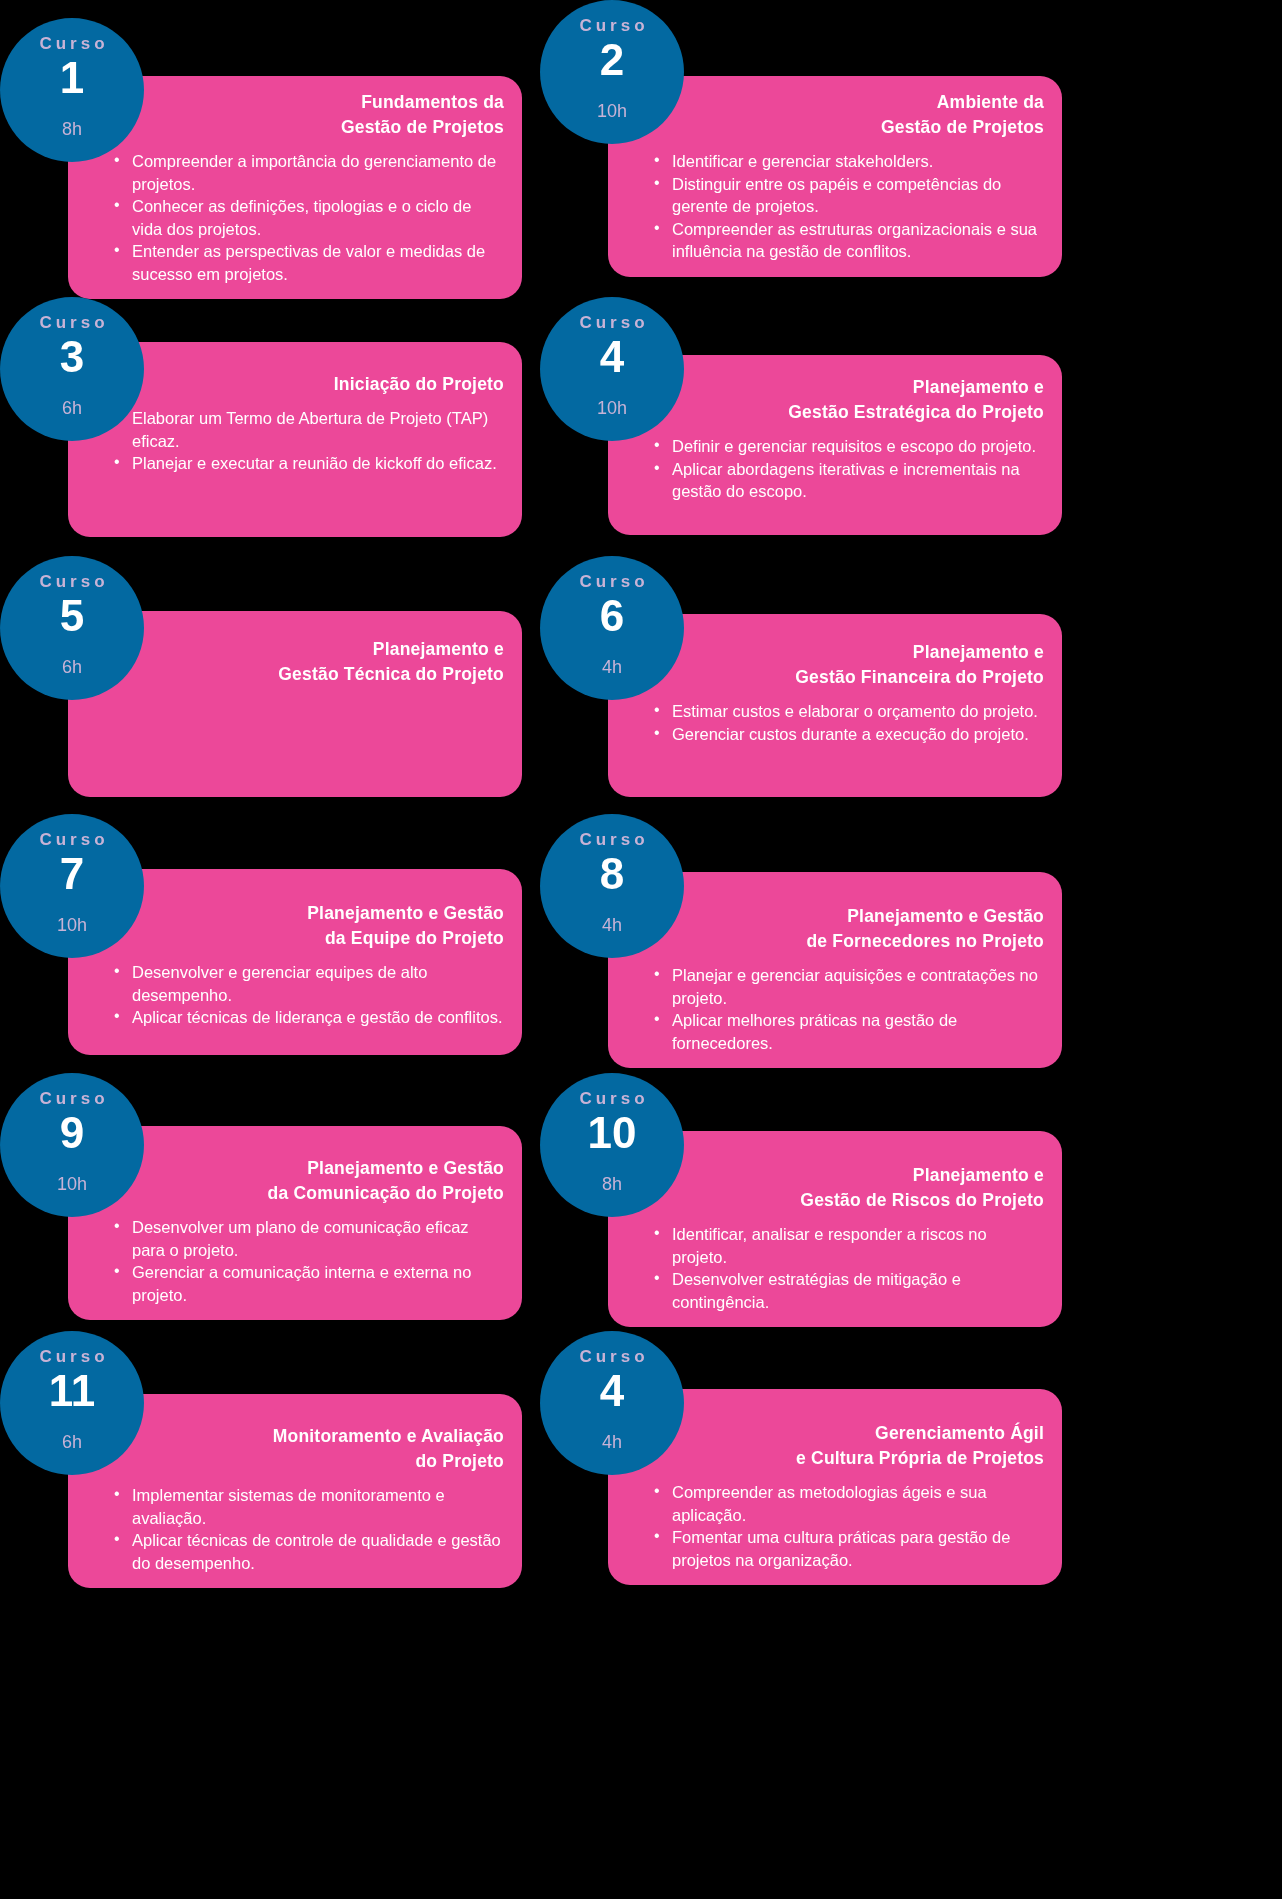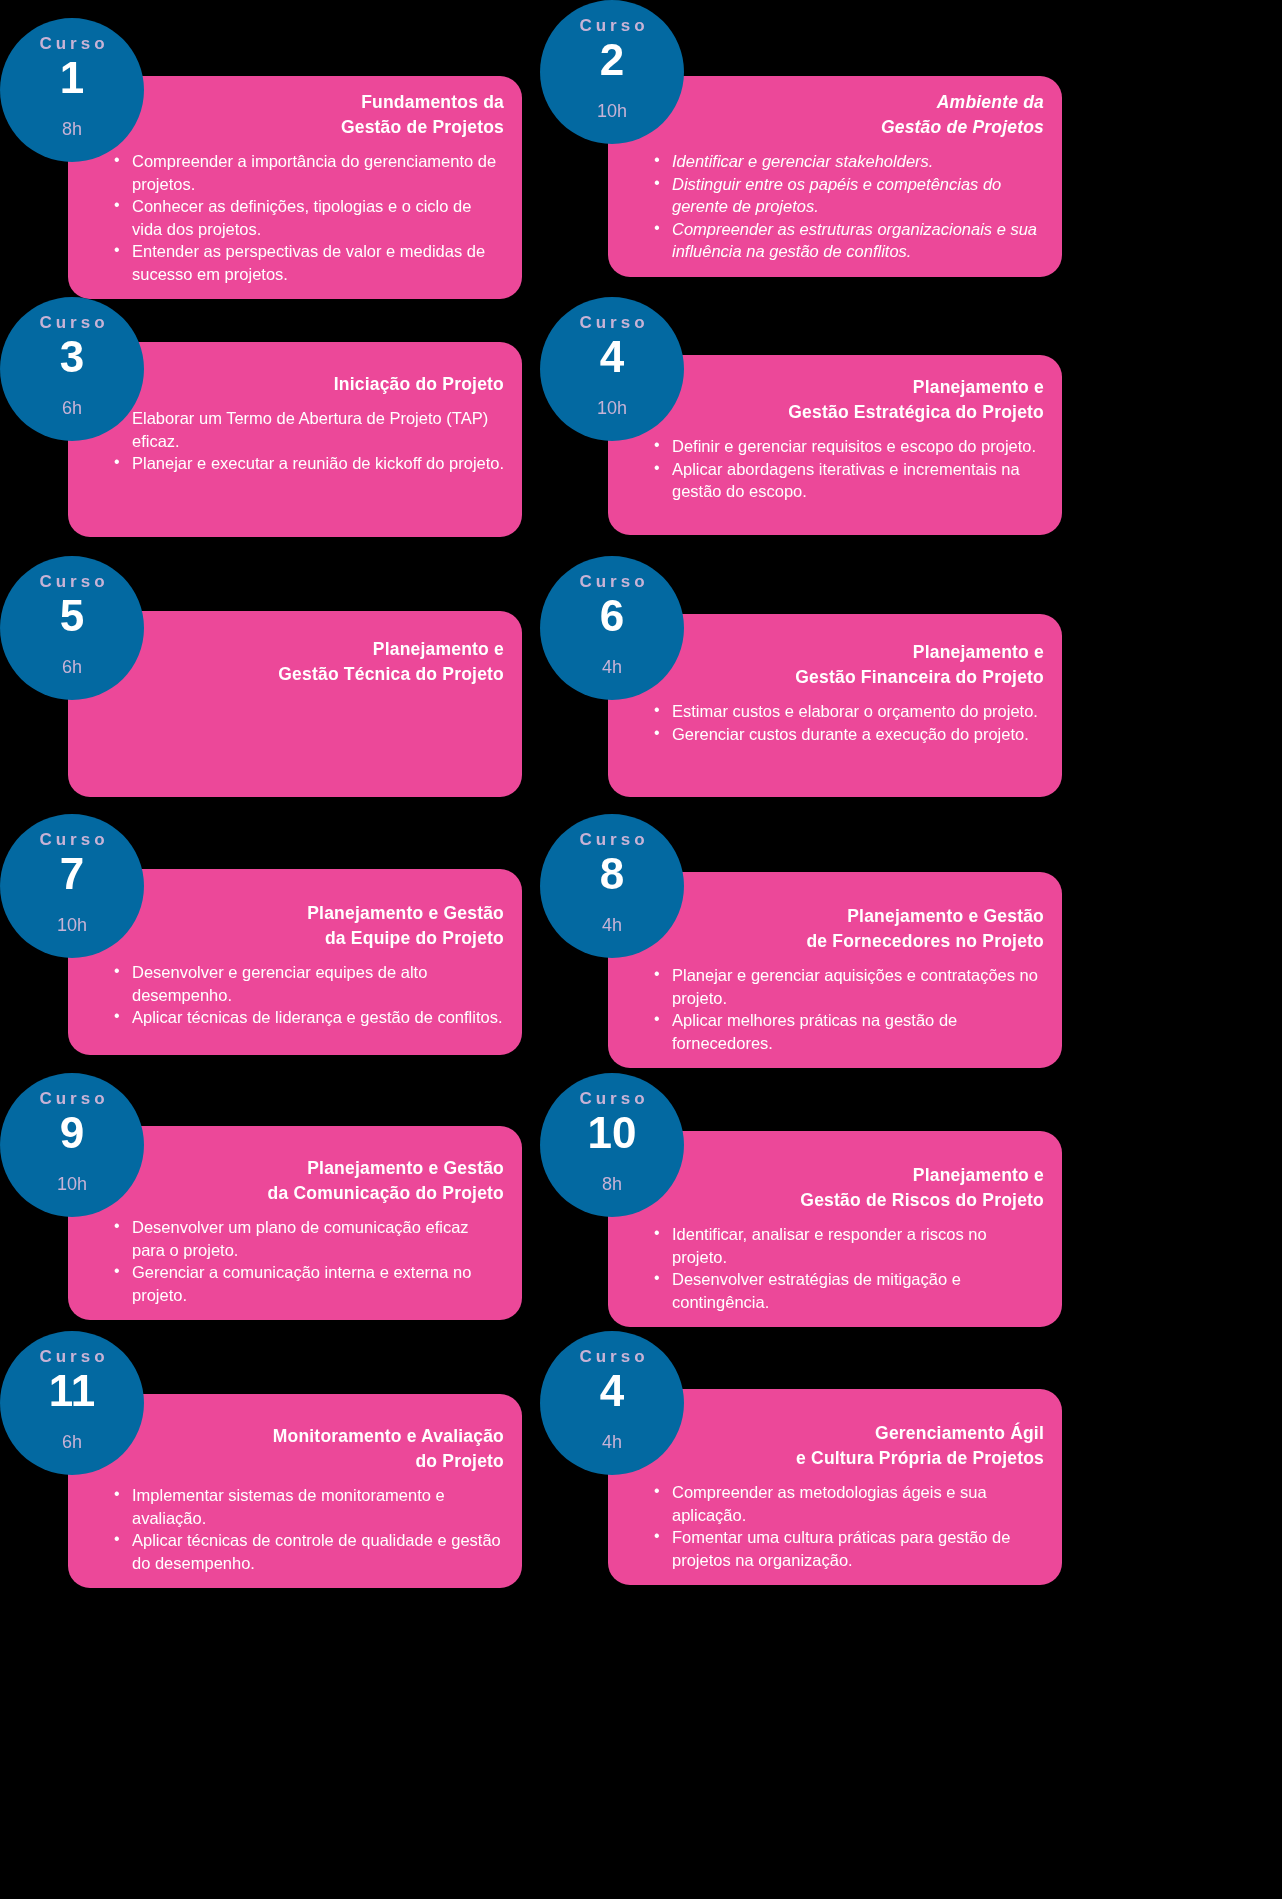--- a/index.html
+++ b/index.html
@@ -145,41 +145,41 @@
           <li>Entender as perspectivas de valor e medidas de sucesso em projetos.</li>
         </ul>
       </div>
       <div class="badge" style="top: 18px;">
         <div class="badge-label">Curso</div>
         <div class="badge-number">1</div>
         <div class="badge-hours">8h</div>
       </div>
     </div>
     <div class="course-item row-0 col-right">
-      <div class="card" style="top: 76px; min-height: 192px; padding-top: 14px; font-style: italic;">
+      <div class="card" style="top: 76px; min-height: 192px; padding-top: 14px;">
         <div class="card-title">Ambiente da
 Gestão de Projetos</div>
         <ul class="card-list">
           <li>Identificar e gerenciar stakeholders.</li>
           <li>Distinguir entre os papéis e competências do gerente de projetos.</li>
           <li>Compreender as estruturas organizacionais e sua influência na gestão de conflitos.</li>
         </ul>
       </div>
       <div class="badge" style="top: 0px;">
         <div class="badge-label">Curso</div>
         <div class="badge-number">2</div>
         <div class="badge-hours">10h</div>
       </div>
     </div>
     <div class="course-item row-1 col-left">
       <div class="card" style="top: 62px; min-height: 195px; padding-top: 30px;">
         <div class="card-title">Iniciação do Projeto</div>
         <ul class="card-list">
           <li>Elaborar um Termo de Abertura de Projeto (TAP) eficaz.</li>
-          <li>Planejar e executar a reunião de kickoff do projeto.</li>
+          <li>Planejar e executar a reunião de kickoff do eficaz.</li>
         </ul>
       </div>
       <div class="badge" style="top: 17px;">
         <div class="badge-label">Curso</div>
         <div class="badge-number">3</div>
         <div class="badge-hours">6h</div>
       </div>
     </div>
     <div class="course-item row-1 col-right">
       <div class="card" style="top: 75px; min-height: 180px; padding-top: 20px;">

